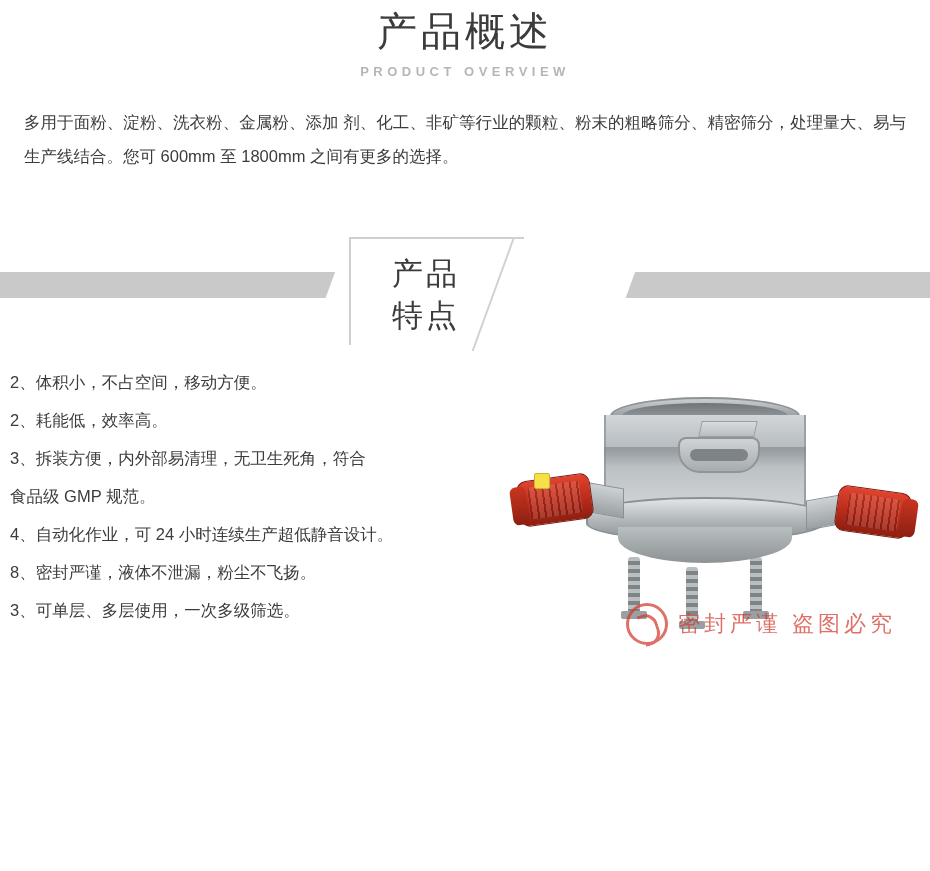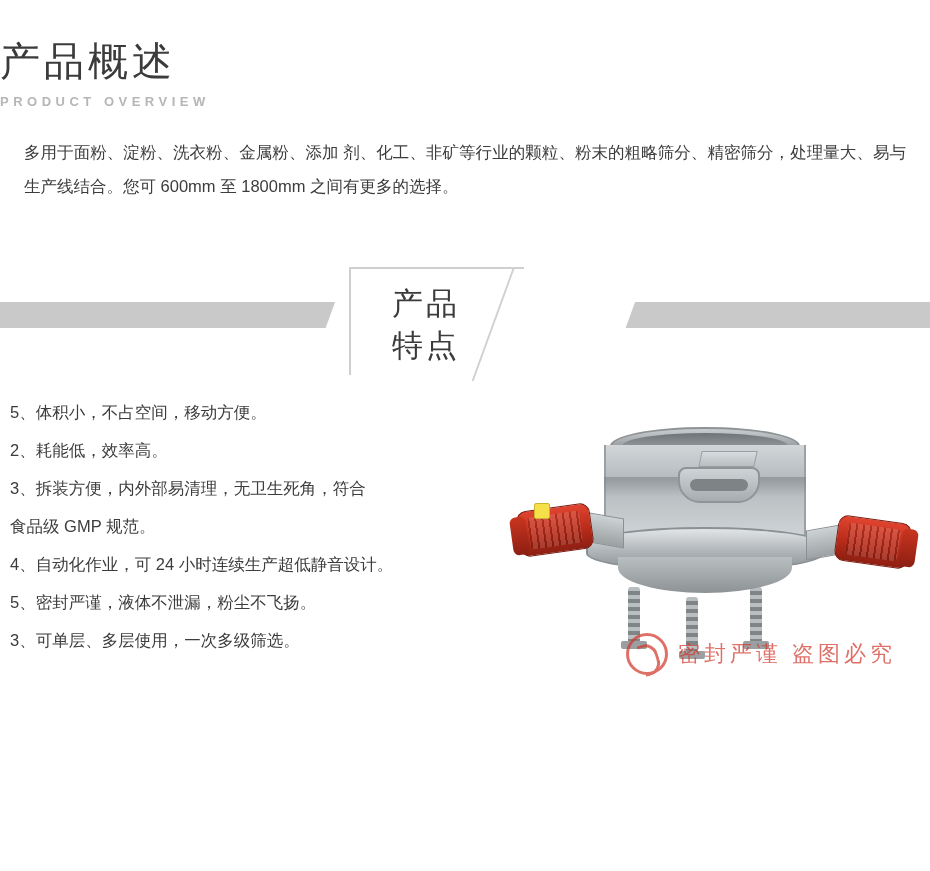--- a/index.html
+++ b/index.html
@@ -9,21 +9,22 @@
     height: 871px;
     background: #ffffff;
     font-family: "Liberation Sans", sans-serif;
     color: #333333;
     position: relative;
     overflow: hidden;
   }
 
   
   .overview-head {
-    padding-top: 36px;
+    text-align: center;
+    padding-top: 6px;
   }
   .overview-head .cn {
     font-size: 40px;
     color: #3b3b3b;
     letter-spacing: 4px;
     line-height: 1.25;
     font-weight: normal;
     margin: 0;
   }
   .overview-head .en {
@@ -288,26 +289,26 @@
       <div>产品</div>
       <div>特点</div>
     </div>
     <div class="feat-slash"></div>
   </div>
 </div>
 
 <div class="lower">
 
   <div class="feature-list">
-    <div class="li">5、体积小，不占空间，移动方便。</div>
+    <div class="li">2、体积小，不占空间，移动方便。</div>
     <div class="li">2、耗能低，效率高。</div>
     <div class="li">3、拆装方便，内外部易清理，无卫生死角，符合
       食品级 GMP 规范。</div>
     <div class="li">4、自动化作业，可 24 小时连续生产超低静音设计。</div>
-    <div class="li">5、密封严谨，液体不泄漏，粉尘不飞扬。</div>
+    <div class="li">8、密封严谨，液体不泄漏，粉尘不飞扬。</div>
     <div class="li">3、可单层、多层使用，一次多级筛选。</div>
   </div>
 
   <div class="photo">
     <div class="machine">
       <div class="m-spring s1"></div>
       <div class="m-spring s2"></div>
       <div class="m-spring s3"></div>
       <div class="m-foot f1"></div>
       <div class="m-foot f2"></div>

